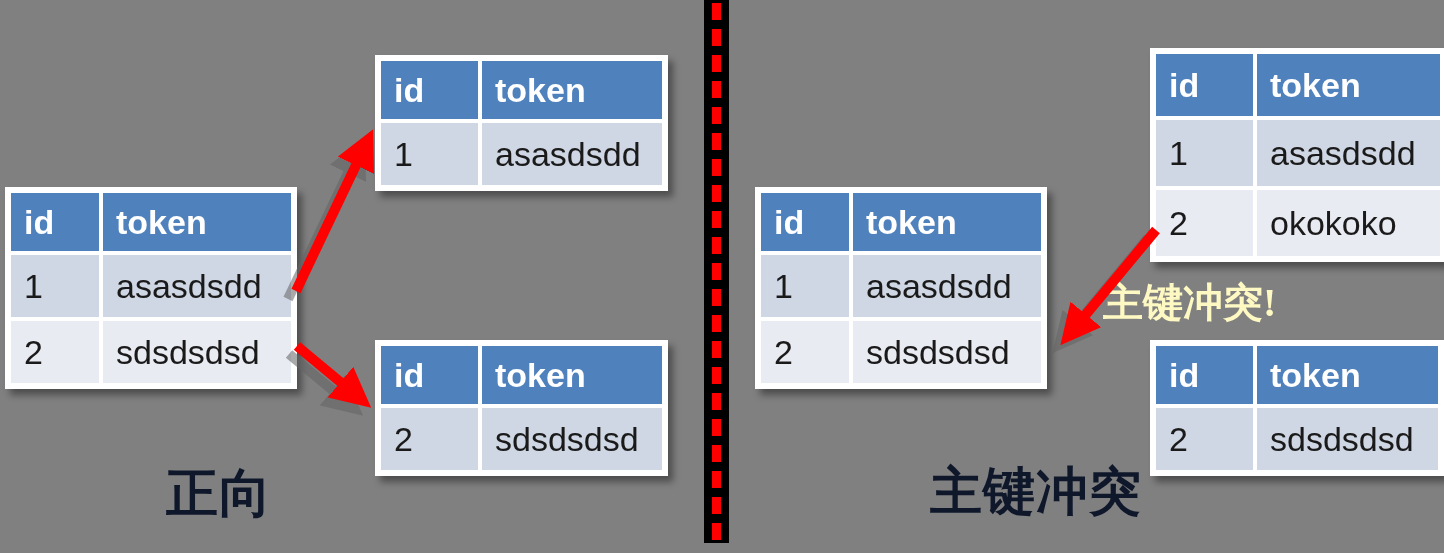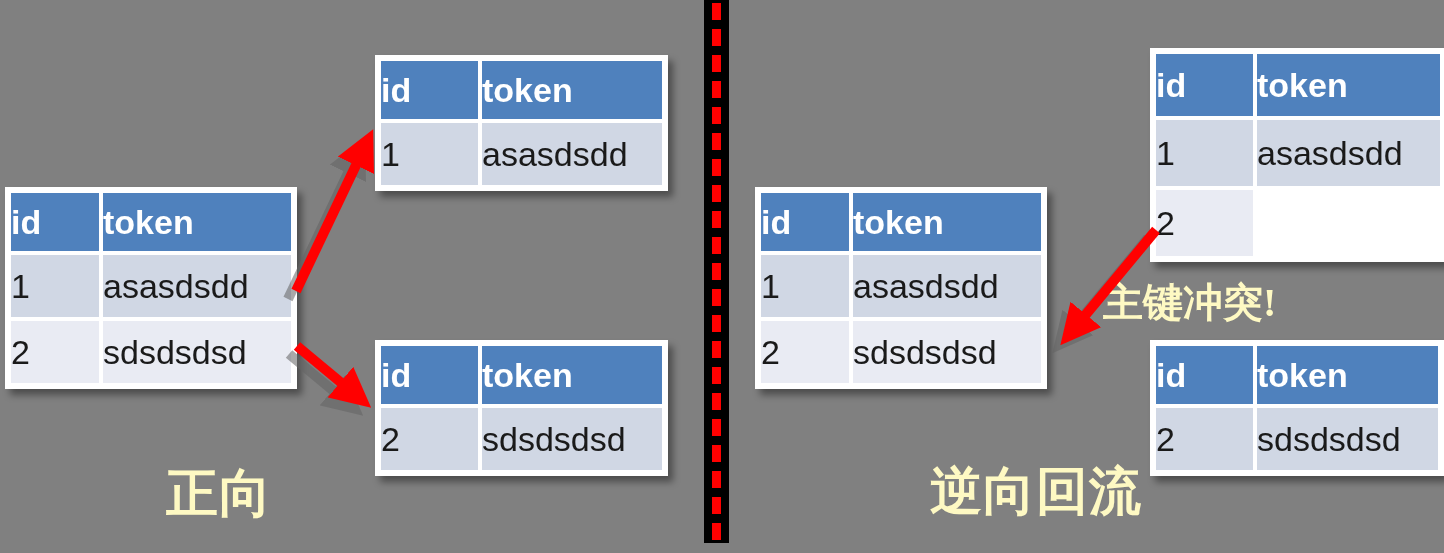--- a/index.html
+++ b/index.html
@@ -23,20 +23,21 @@
   }
   .cols-main { grid-template-columns: 88px 1fr; }
   .cols-side { grid-template-columns: 97px 1fr; }
   .rows-3 { grid-template-rows: 58px 62px 62px; }
   .rows-2 { grid-template-rows: 58px 62px; }
   .rows-3-tall { grid-template-rows: 62px 66px 66px; }
 
   .cell {
     display: flex;
     align-items: center;
+    padding-left: 13px;
     font-size: 34px;
     color: #1a1a1a;
     white-space: nowrap;
     overflow: hidden;
   }
   .th {
     background: #4F81BD;
     color: #FFFFFF;
     font-weight: bold;
   }
@@ -59,21 +60,21 @@
       #FF0000 0 17px, transparent 17px 26px);
   }
 
   
   .cn-label {
     position: absolute;
     font-family: "Liberation Serif", "DejaVu Serif", serif;
     font-weight: bold;
     font-size: 52px;
     line-height: 1;
-    color: #fef9c3;
+    color: #0f172a;
     letter-spacing: 1px;
     white-space: nowrap;
   }
   .forward-label  { left: 166px; top: 468px; }
   .backflow-label { left: 930px; top: 466px; }
   .conflict-label {
     position: absolute;
     left: 1103px; top: 283px;
     font-family: "Liberation Serif", "DejaVu Serif", serif;
     font-weight: bold;
@@ -129,32 +130,33 @@
   <div class="cell r-light">2</div>
   <div class="cell r-light">sdsdsdsd</div>
 </div>
 
 <div class="pt-table cols-side rows-3-tall" style="left:1150px; top:48px; width:296px;">
   <div class="cell th">id</div>
   <div class="cell th">token</div>
   <div class="cell r-dark">1</div>
   <div class="cell r-dark">asasdsdd</div>
   <div class="cell r-light">2</div>
+  <div class="cell r-light">okokoko</div>
 </div>
 
 <div class="pt-table cols-side rows-2" style="left:1150px; top:340px; width:294px;">
   <div class="cell th">id</div>
   <div class="cell th">token</div>
   <div class="cell r-dark">2</div>
   <div class="cell r-dark">sdsdsdsd</div>
 </div>
 
 <div class="conflict-label">主键冲突!</div>
 
-<div class="cn-label backflow-label">逆向回流</div>
+<div class="cn-label backflow-label">主键冲突</div>
 
 <svg class="arrows" viewBox="0 0 1444 553">
   <defs>
     <marker id="head-red" viewBox="0 0 10 10" refX="7" refY="5" markerWidth="4" markerHeight="4" orient="auto">
       <path d="M0,0 L10,5 L0,10 z" fill="#FF0000"></path>
     </marker>
     <marker id="head-shadow" viewBox="0 0 10 10" refX="7" refY="5" markerWidth="4" markerHeight="4" orient="auto">
       <path d="M0,0 L10,5 L0,10 z" fill="#646464"></path>
     </marker>
   </defs>

